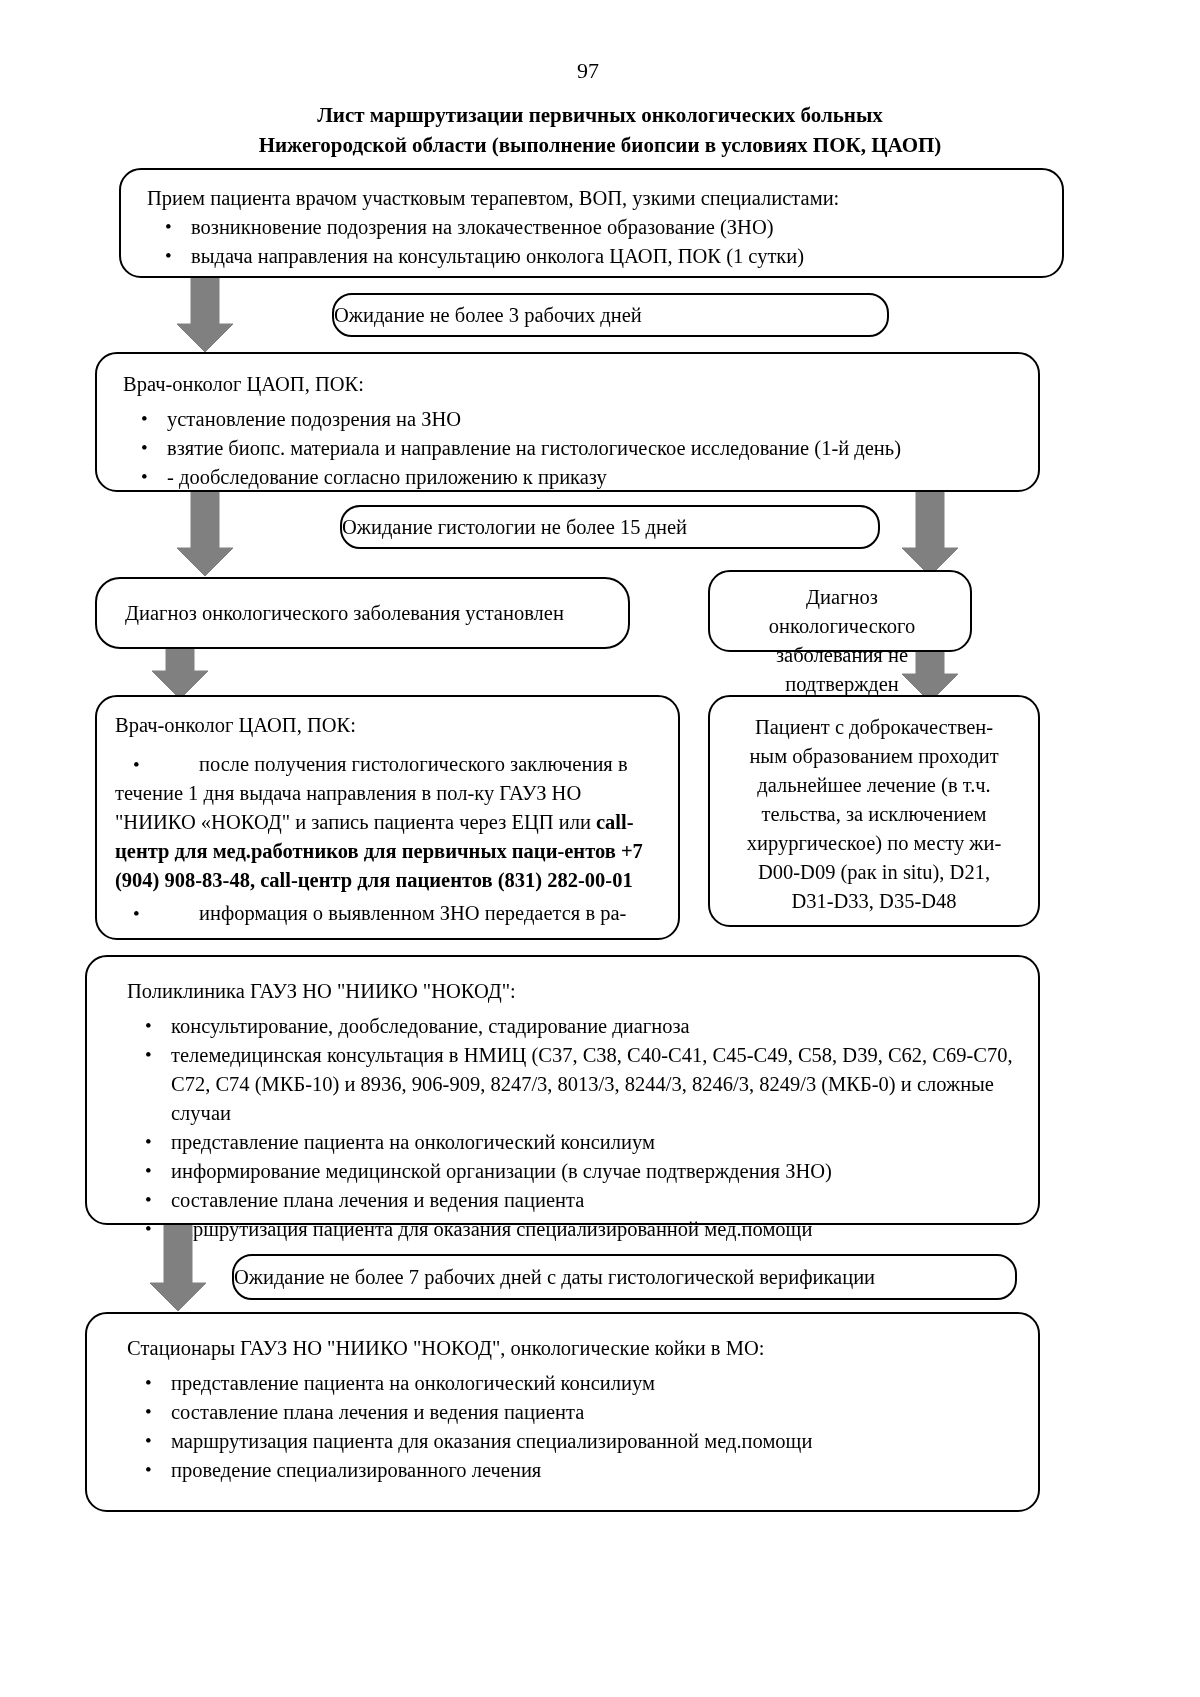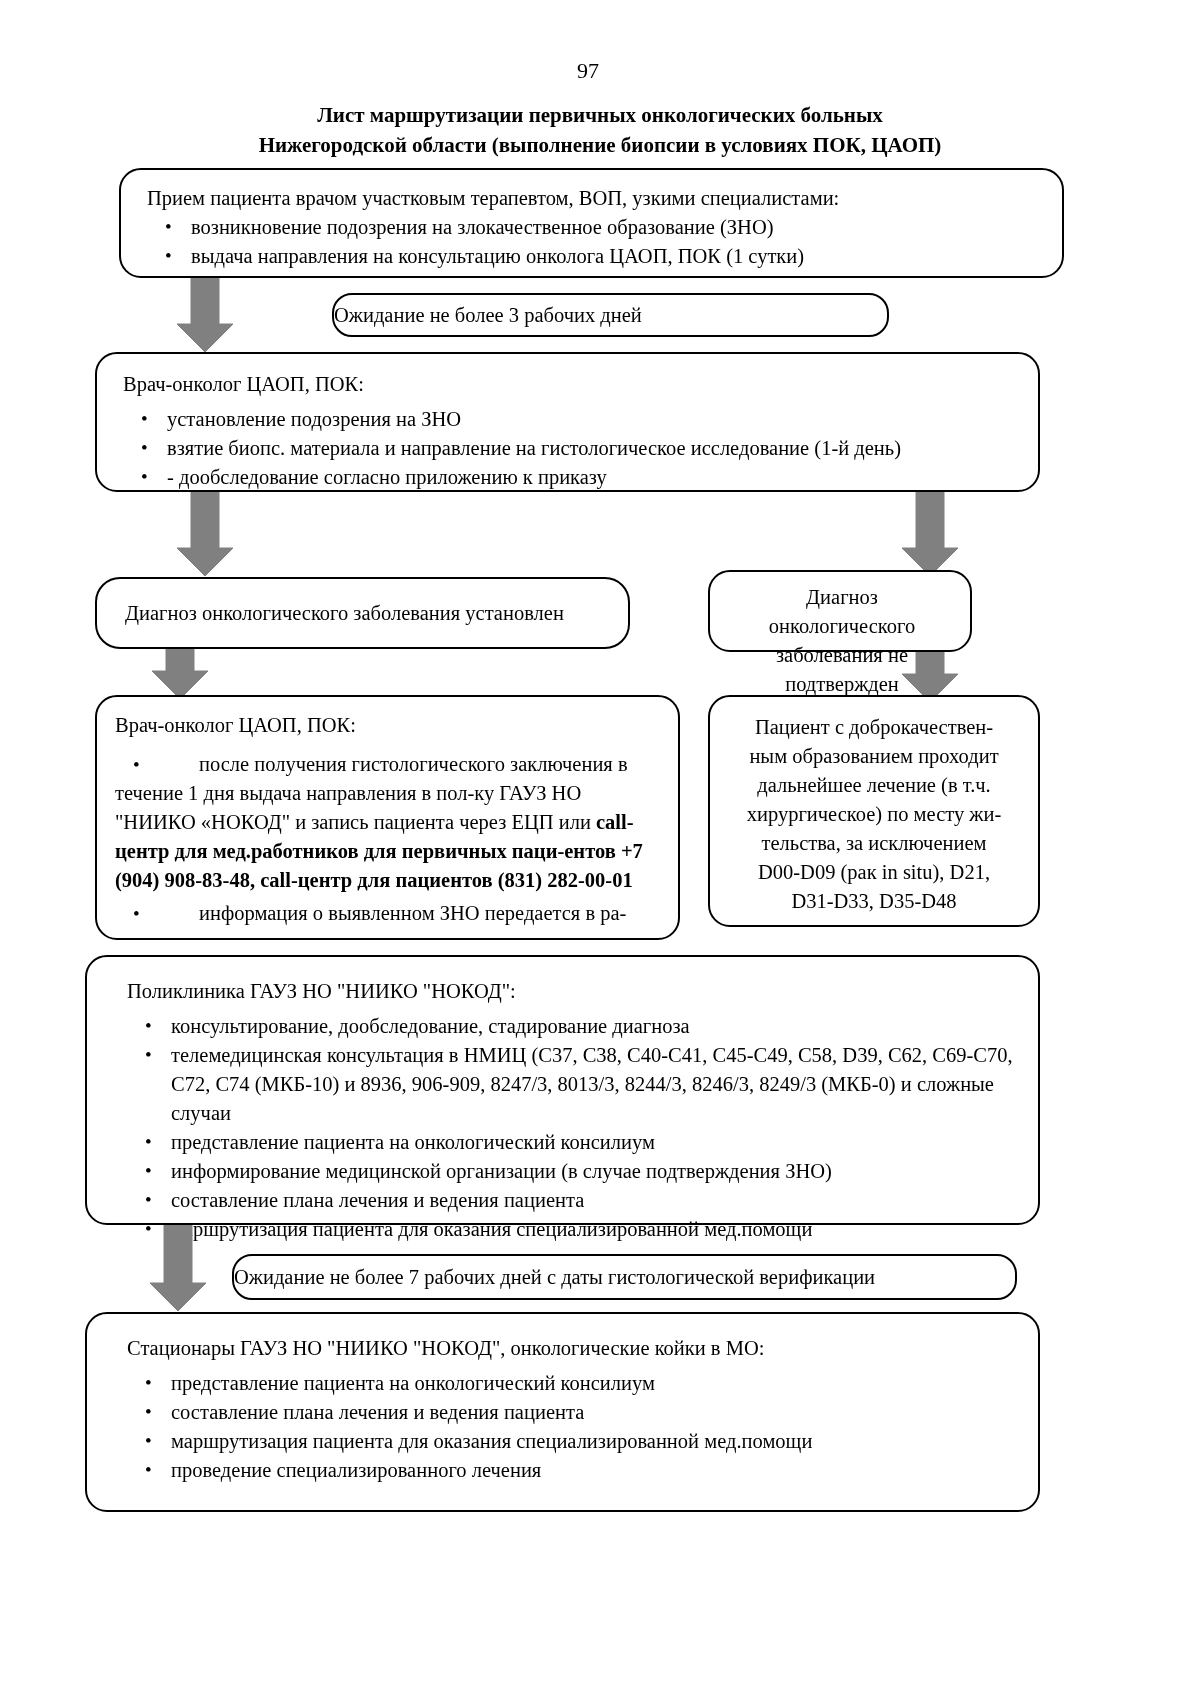--- a/index.html
+++ b/index.html
@@ -174,20 +174,23 @@
       <polygon points="16,0 44,0 44,56 58,56 30,84 2,56 16,56" fill="#808080" stroke="#808080" stroke-width="1"></polygon>
     </svg>
   </div>
 
   <div class="arrow" style="left:900px; top:492px; width:60px; height:86px;">
     <svg width="60" height="86" viewBox="0 0 60 86">
       <polygon points="16,0 44,0 44,56 58,56 30,84 2,56 16,56" fill="#808080" stroke="#808080" stroke-width="1"></polygon>
     </svg>
   </div>
 
+  <div class="pill" style="left:340px; top:505px; width:540px; height:44px;">
+    <span>Ожидание гистологии не более 15 дней</span>
+  </div>
 
   <div class="box" style="left:95px; top:577px; width:535px; height:72px;border-radius:25px;">
     <div class="pad center-text" style="padding-top:20px; text-align:left; padding-left:28px;">
       <span>Диагноз онкологического заболевания установлен</span>
     </div>
   </div>
 
   <div class="box" style="left:708px; top:570px; width:264px; height:82px;">
     <div class="pad center-text" style="padding-top:11px;">
       <div>Диагноз онкологического</div>
@@ -219,22 +222,22 @@
         <span class="tx indent-first">информация о выявленном ЗНО передается в ра-</span>
       </div>
     </div>
   </div>
 
   <div class="box" style="left:708px; top:695px; width:332px; height:232px;">
     <div class="pad center-text" style="padding-top:16px; padding-left:12px; padding-right:12px;">
       <div>Пациент с доброкачествен-</div>
       <div>ным образованием проходит</div>
       <div>дальнейшее лечение (в т.ч.</div>
+      <div>тельства, за исключением</div>
       <div>хирургическое) по месту жи-</div>
-      <div>тельства, за исключением</div>
       <div>D00-D09 (рак in situ), D21,</div>
       <div>D31-D33, D35-D48</div>
     </div>
   </div>
 
   <div class="box" style="left:85px; top:955px; width:955px; height:270px;">
     <div class="pad" style="padding-top:20px; padding-left:40px; padding-right:24px;">
       <div class="head">Поликлиника ГАУЗ НО "НИИКО "НОКОД":</div>
       <ul class="bullets" style="margin-top:6px;">
         <li>консультирование, дообследование, стадирование диагноза</li>

